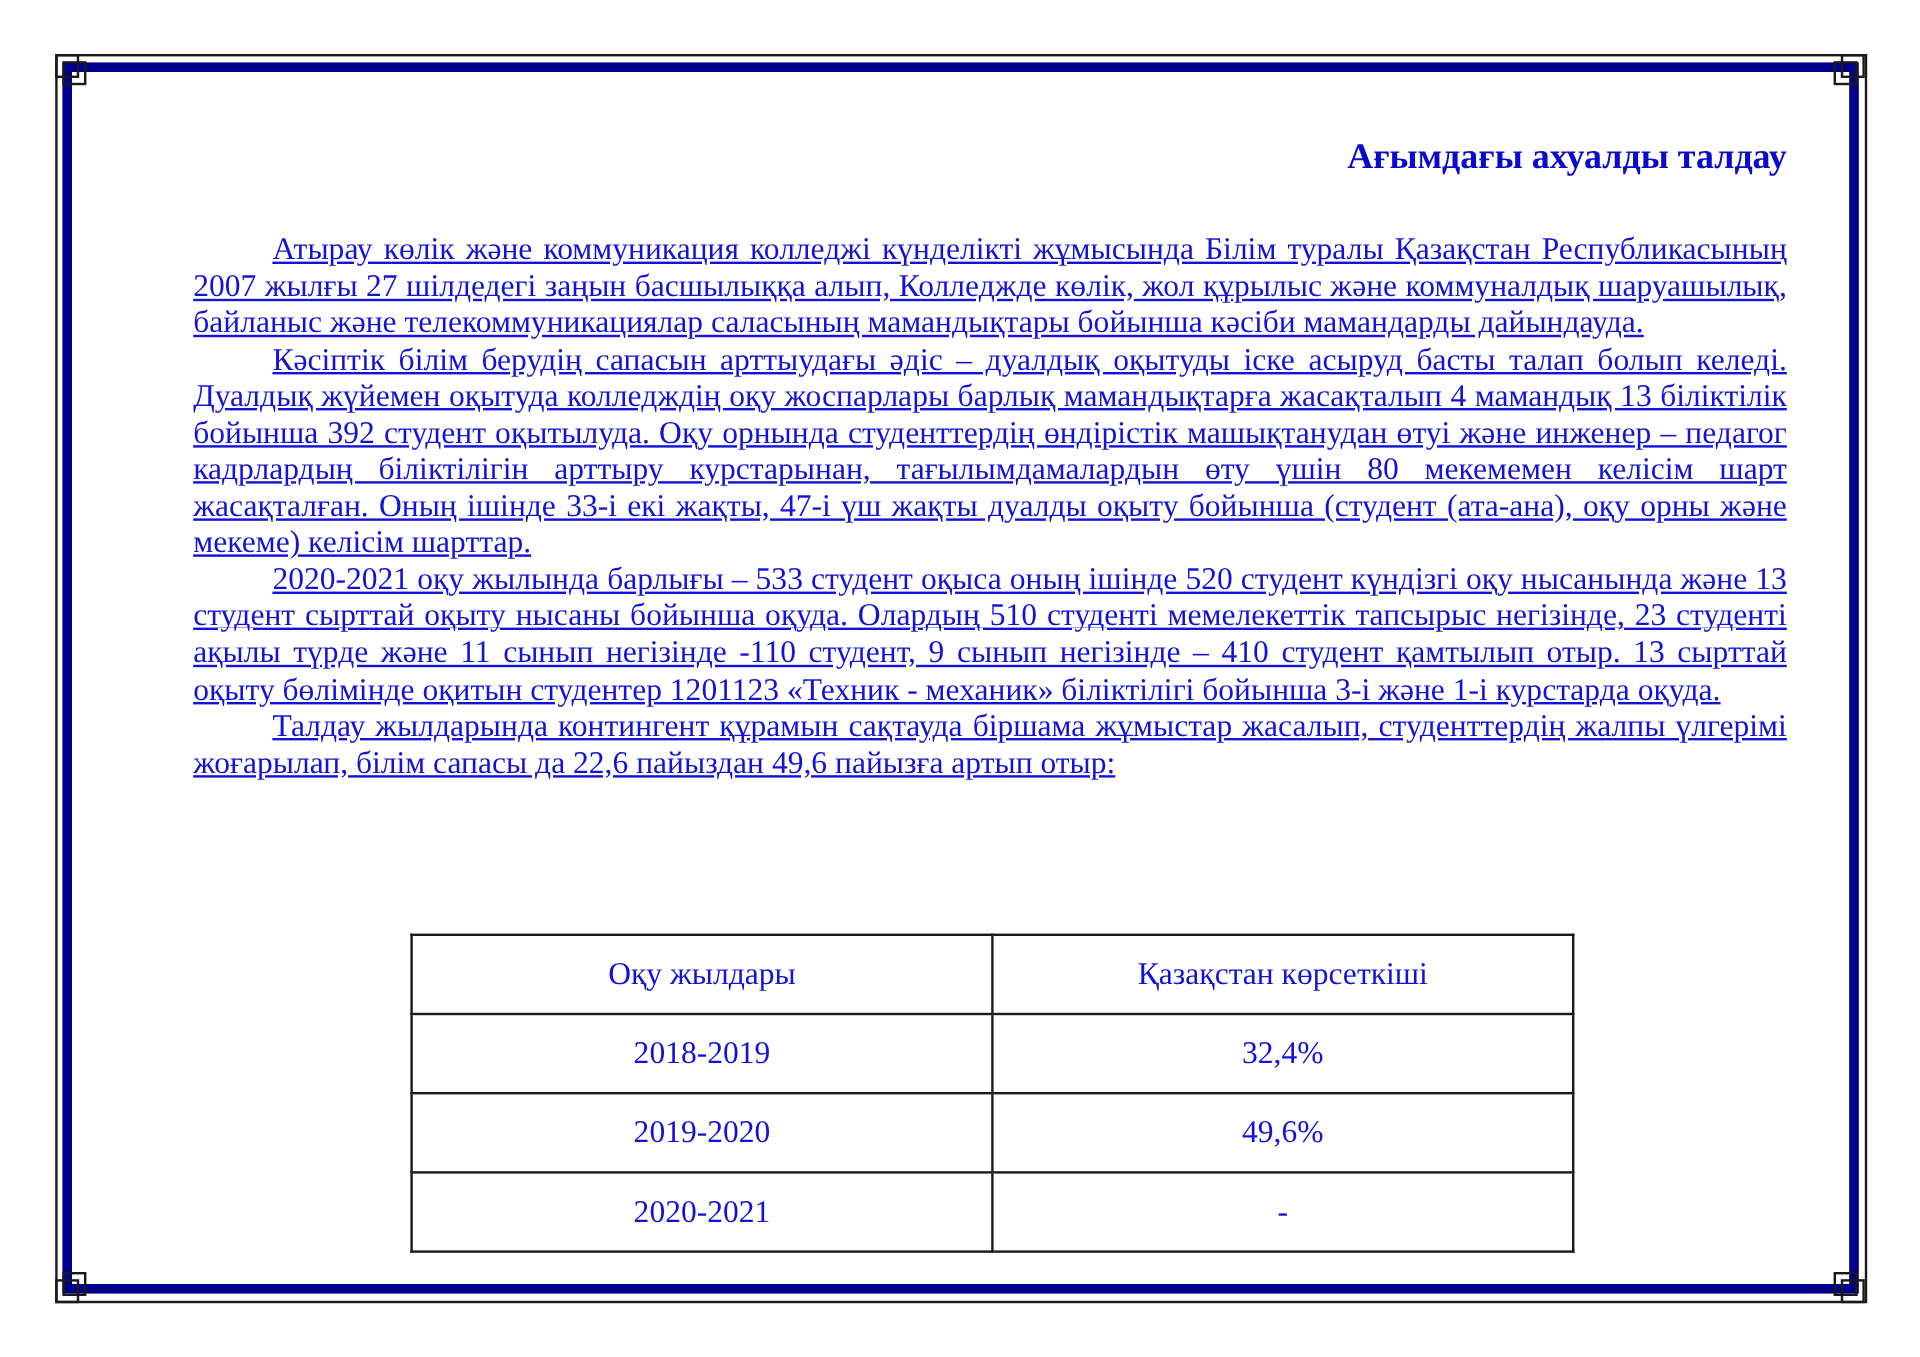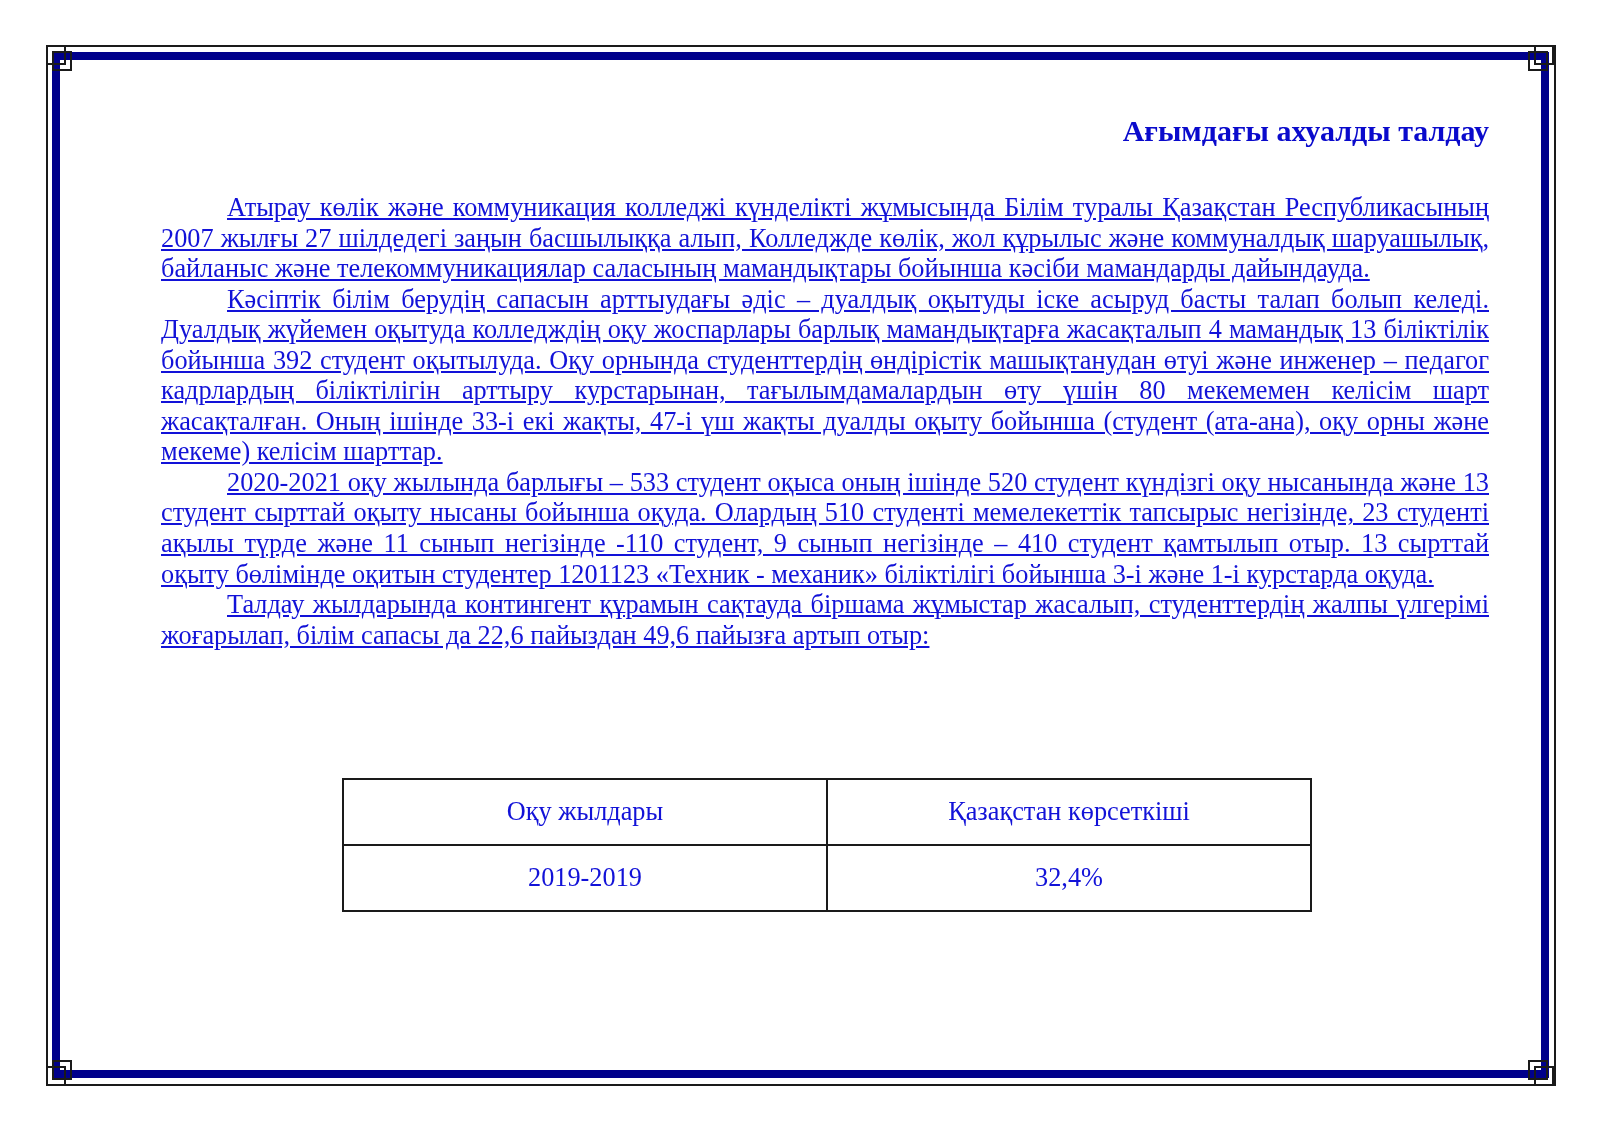--- a/index.html
+++ b/index.html
@@ -109,17 +109,25 @@
 
 <table class="data-table">
   <thead>
     <tr>
       <th>Оқу жылдары</th>
       <th>Қазақстан көрсеткіші</th>
     </tr>
   </thead>
   <tbody>
     <tr>
-      <td>2019-2019</td>
+      <td>2018-2019</td>
       <td>32,4%</td>
+    </tr>
+    <tr>
+      <td>2019-2020</td>
+      <td>49,6%</td>
+    </tr>
+    <tr>
+      <td>2020-2021</td>
+      <td>-</td>
     </tr>
   </tbody>
 </table>
 
 </body></html>

